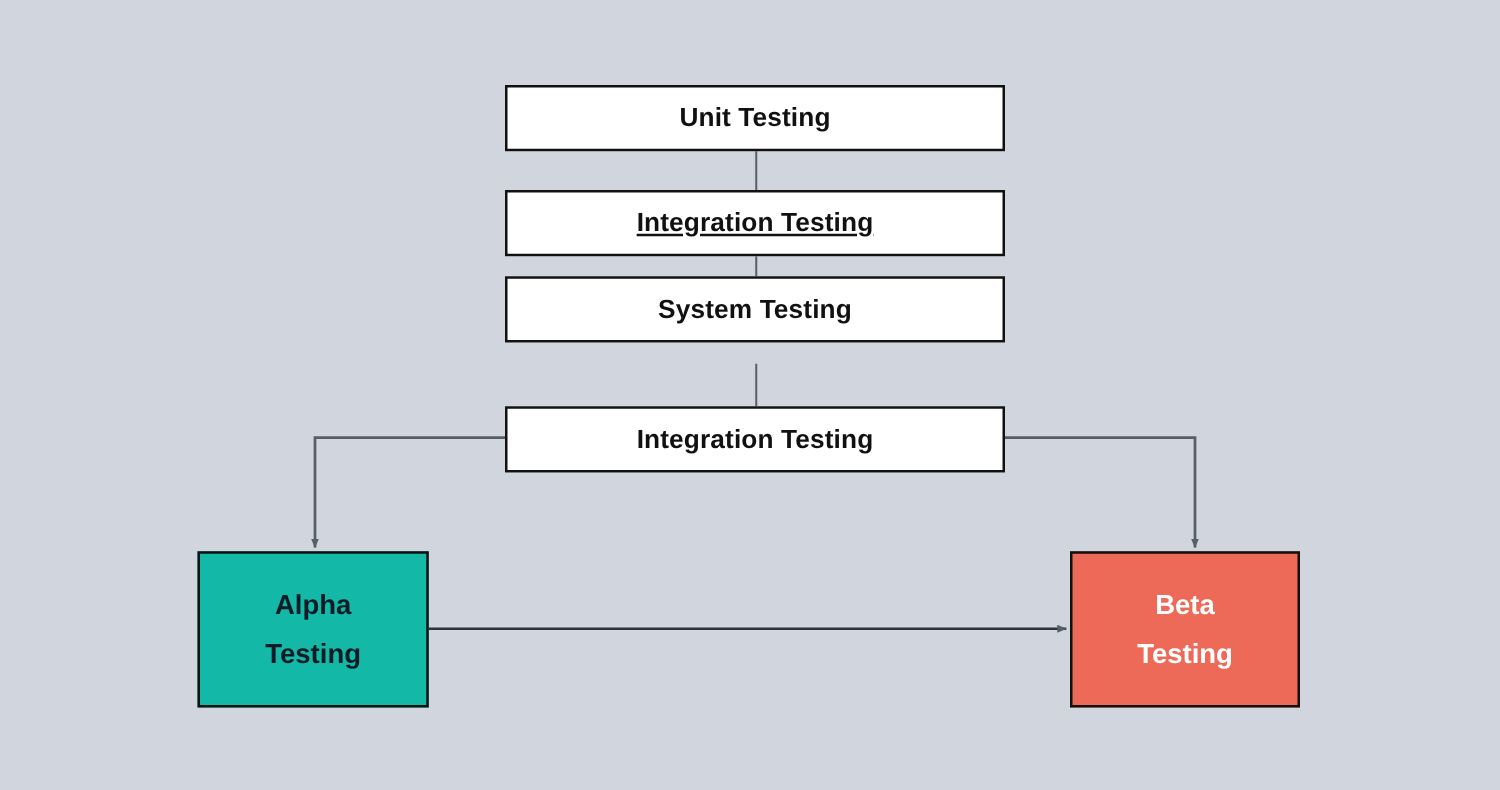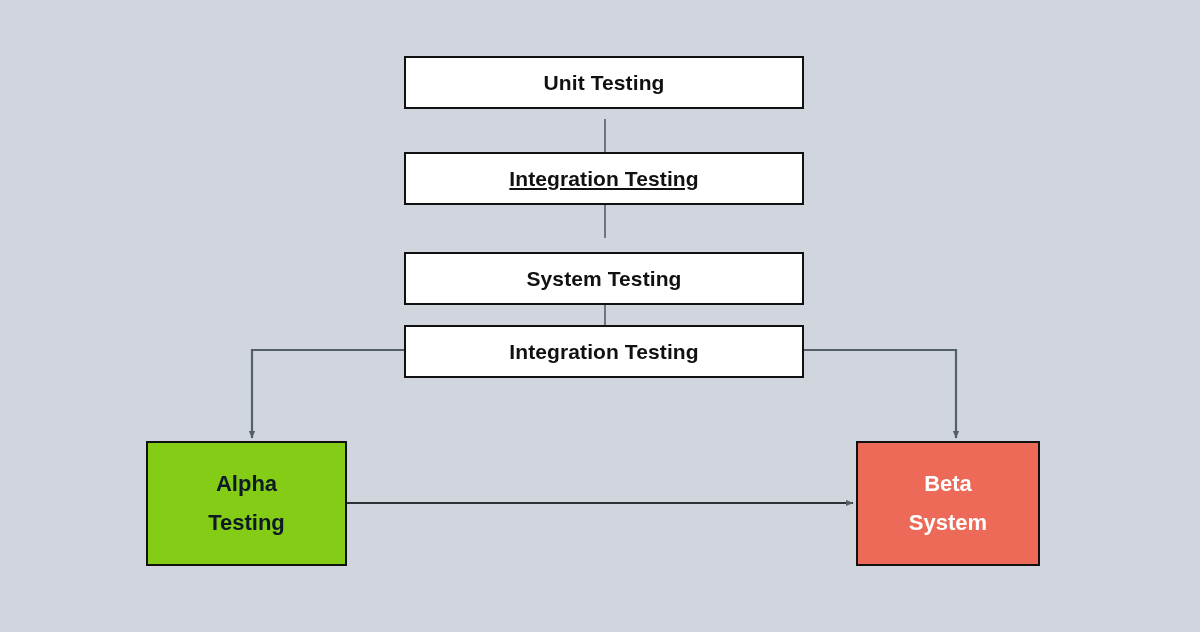--- a/index.html
+++ b/index.html
@@ -43,36 +43,36 @@
     width: 400px;
     height: 53px;
     font-size: 21px;
     font-weight: bold;
     color: #111111;
     letter-spacing: 0.1px;
   }
   .node-stage .node-label {
     line-height: 1.1;
   }
-  #node-unit-testing    { top: 56px; }
+  #node-unit-testing    { top: 68px; }
   #node-integration-testing { top: 152px; text-decoration: underline; }
-  #node-system-testing  { top: 252px; justify-content: center; }
+  #node-system-testing  { top: 221px; justify-content: center; }
   #node-acceptance-testing  { top: 325px; }
 
   .node-outcome {
     top: 441px;
     height: 125px;
     font-size: 22px;
     font-weight: bold;
     line-height: 1.75;
   }
   #node-alpha-testing {
-    left: 146px;
-    width: 201px;
-    background: #84cc16;
+    left: 158px;
+    width: 185px;
+    background: #14b8a6;
     color: #0d1b26;
   }
   #node-beta-testing {
     left: 856px;
     width: 184px;
     background: #ec6a57;
     color: #ffffff;
   }
   .node-label {
     display: block;
@@ -121,16 +121,16 @@
     <span class="node-label">Integration Testing</span>
   </div>
 
   <div class="node node-outcome" id="node-alpha-testing">
     <span class="node-label">Alpha
 Testing</span>
   </div>
 
   <div class="node node-outcome" id="node-beta-testing">
     <span class="node-label">Beta
-System</span>
+Testing</span>
   </div>
 
 </div>
 
 </body></html>

